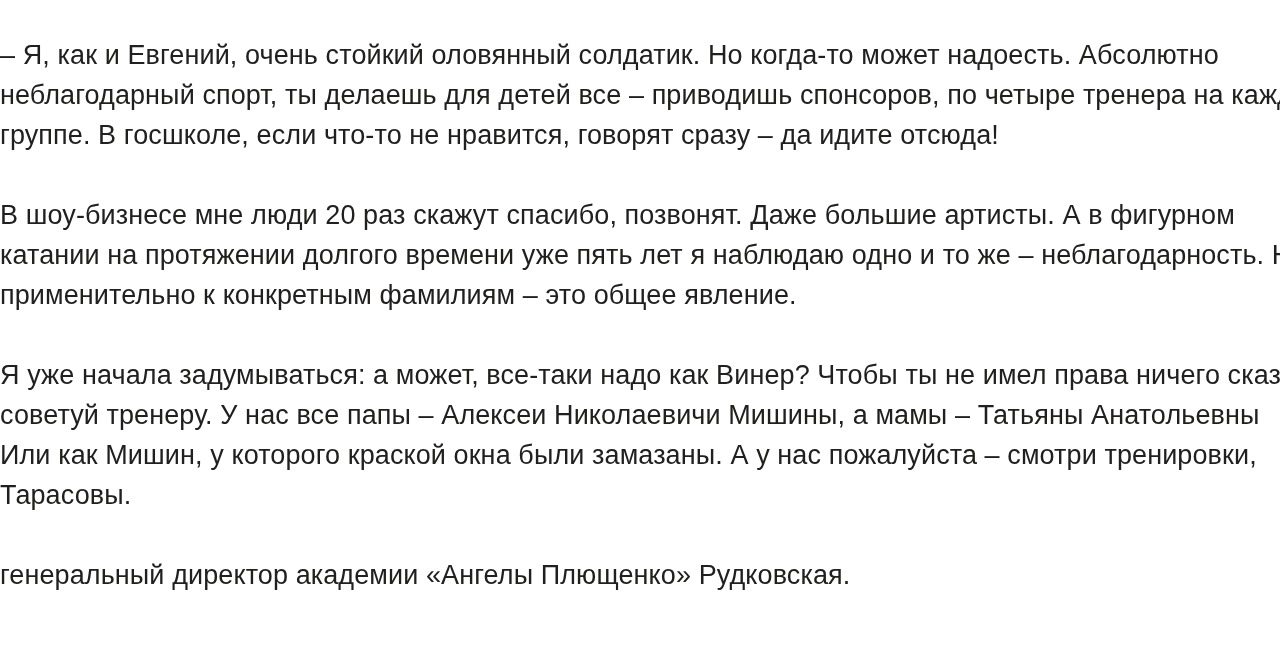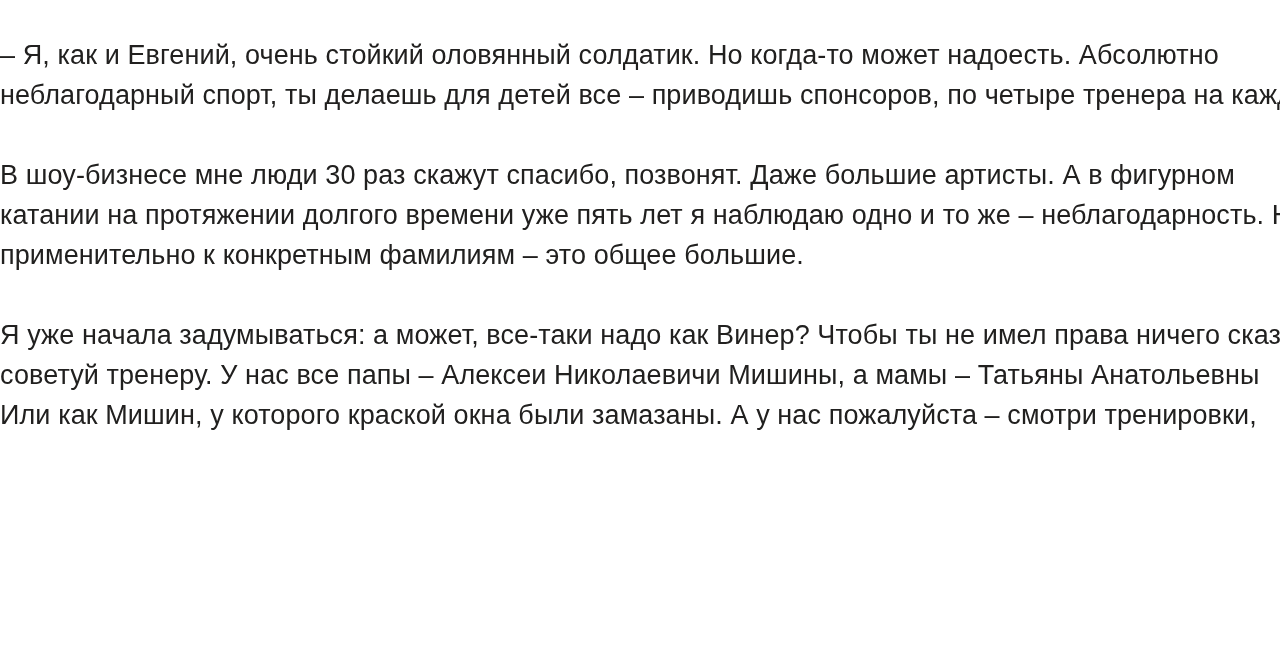--- a/index.html
+++ b/index.html
@@ -35,30 +35,33 @@
   }
 </style>
 </head>
 <body>
 
 <div class="article">
 
   <div class="para">
     <span class="line">– Я, как и Евгений, очень стойкий оловянный солдатик. Но когда-то может надоесть. Абсолютно</span>
     <span class="line">неблагодарный спорт, ты делаешь для детей все – приводишь спонсоров, по четыре тренера на каждой</span>
+    <span class="line">группе. В госшколе, если что-то не нравится, говорят сразу – да идите отсюда!</span>
   </div>
 
   <div class="para">
-    <span class="line">В шоу-бизнесе мне люди 30 раз скажут спасибо, позвонят. Даже большие артисты. А в фигурном</span>
+    <span class="line">В шоу-бизнесе мне люди 20 раз скажут спасибо, позвонят. Даже большие артисты. А в фигурном</span>
     <span class="line">катании на протяжении долгого времени уже пять лет я наблюдаю одно и то же – неблагодарность. Не</span>
-    <span class="line">применительно к конкретным фамилиям – это общее большие.</span>
+    <span class="line">применительно к конкретным фамилиям – это общее явление.</span>
   </div>
 
   <div class="para">
     <span class="line">Я уже начала задумываться: а может, все-таки надо как Винер? Чтобы ты не имел права ничего сказать?</span>
     <span class="line">советуй тренеру. У нас все папы – Алексеи Николаевичи Мишины, а мамы – Татьяны Анатольевны</span>
     <span class="line">Или как Мишин, у которого краской окна были замазаны. А у нас пожалуйста – смотри тренировки,</span>
+    <span class="line">Тарасовы.</span>
   </div>
 
   <div class="para">
+    <span class="line">генеральный директор академии «Ангелы Плющенко» Рудковская.</span>
   </div>
 
 </div>
 
 </body></html>

